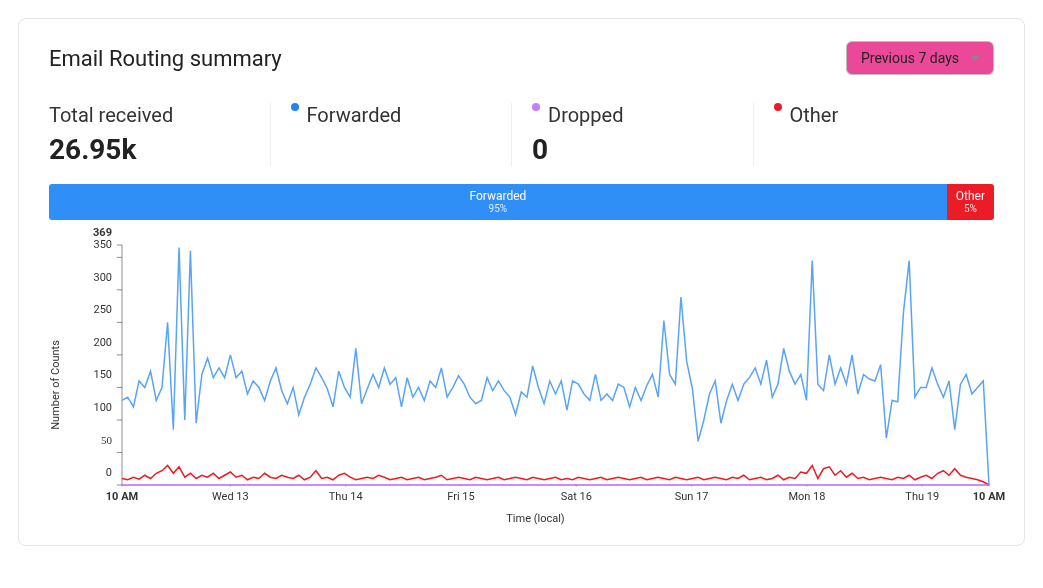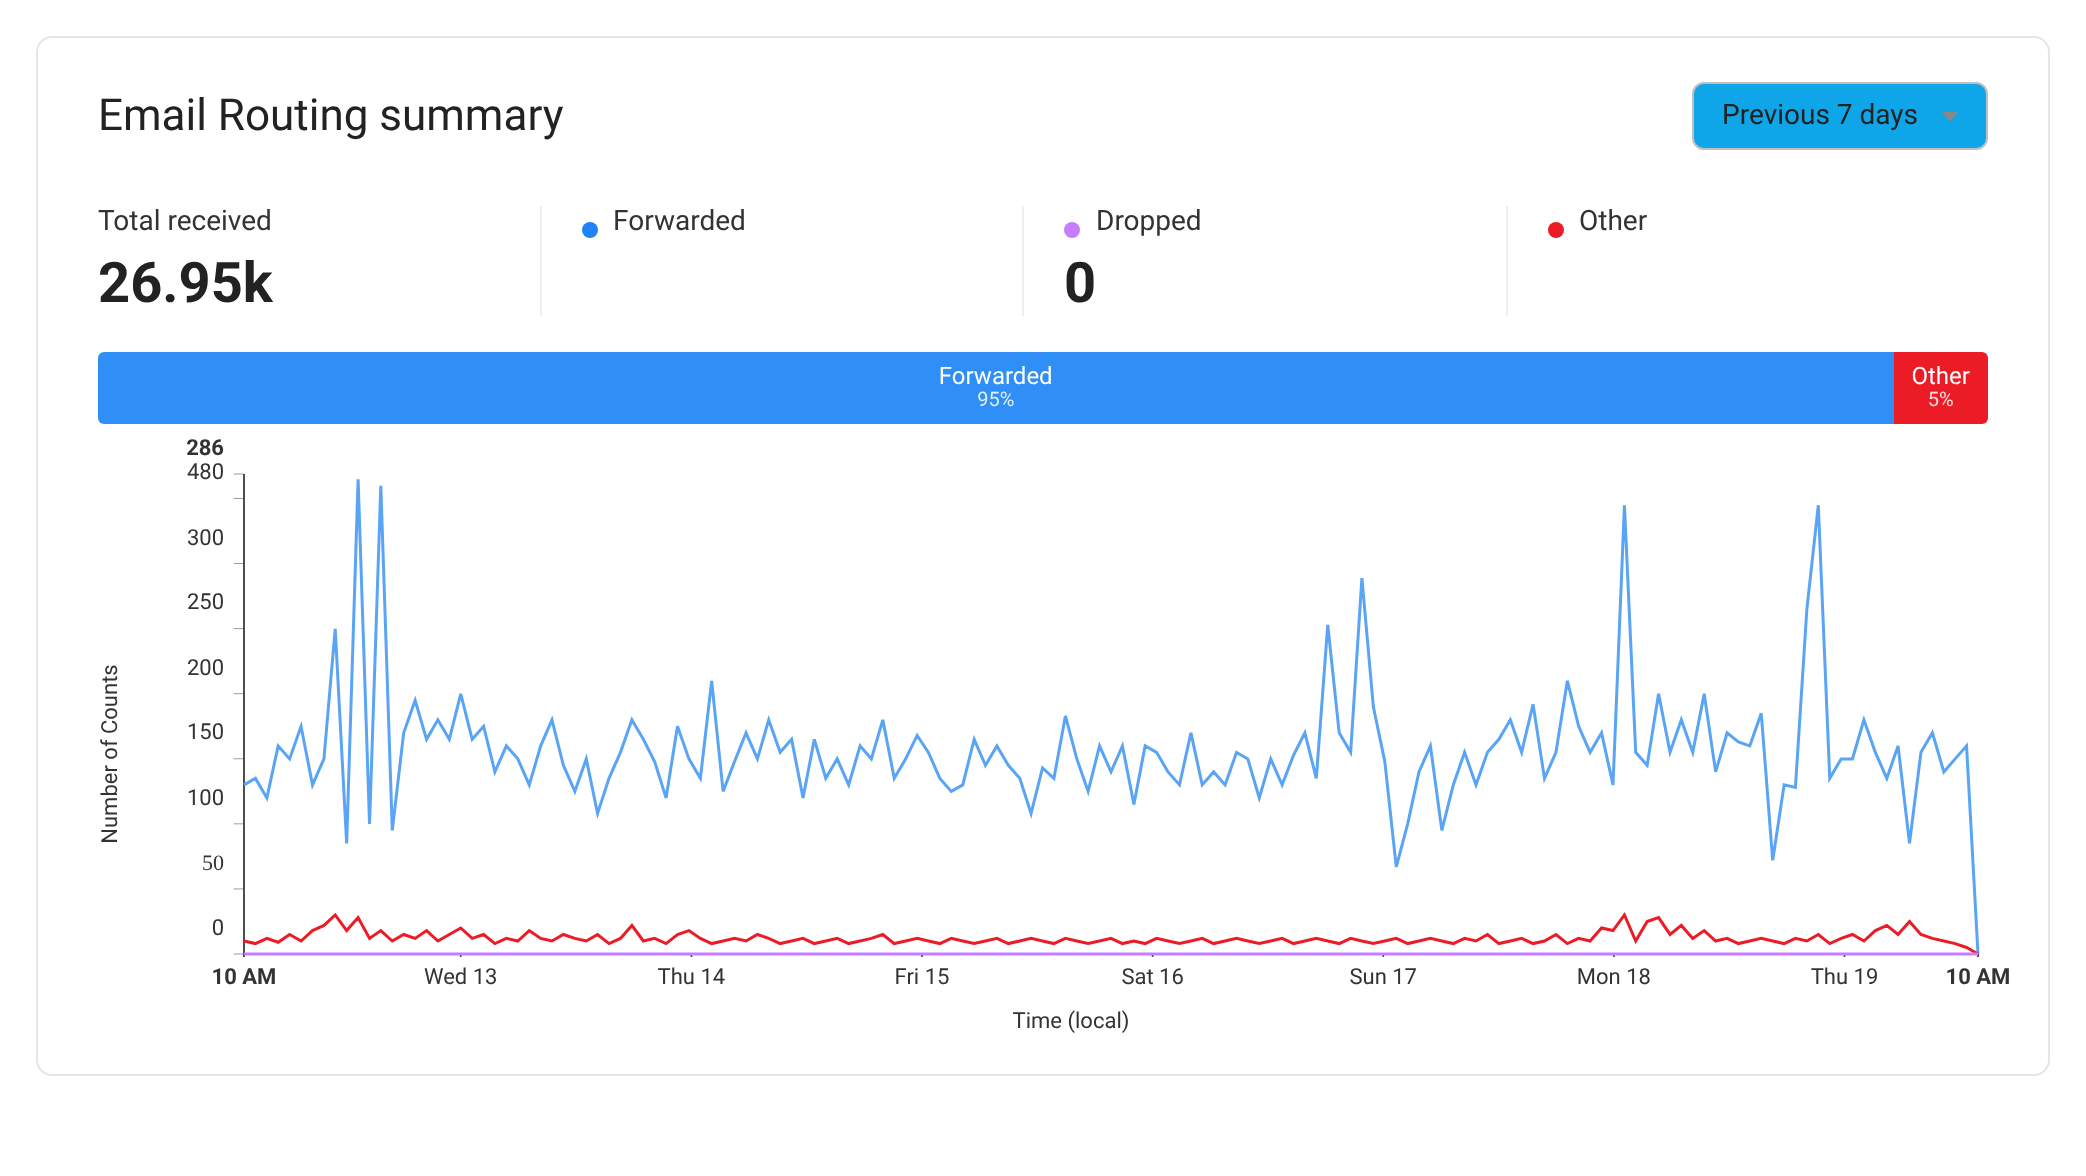--- a/index.html
+++ b/index.html
@@ -1,26 +1,26 @@
 <!DOCTYPE html>
 <html><head>
 <meta charset="utf-8">
 <style>
 *{box-sizing:border-box;margin:0;padding:0}
 body{font-family:-apple-system,BlinkMacSystemFont,"Segoe UI",Roboto,sans-serif;background:#fff;color:#222;padding:18px}
 .card{border:1px solid #e5e5e5;border-radius:8px;padding:22px 30px 20px}
 .header{display:flex;justify-content:space-between;align-items:center;margin-bottom:28px}
 .title{font-size:22px;font-weight:400}
-.dropdown{display:flex;align-items:center;gap:12px;border:1px solid #bfbfbf;border-radius:6px;padding:8px 14px;font-size:14px;cursor:pointer;background:#0ea5e9}
+.dropdown{display:flex;align-items:center;gap:12px;border:1px solid #bfbfbf;border-radius:6px;padding:8px 14px;font-size:14px;cursor:pointer;background:#ec4899}
 .chev{width:0;height:0;border-left:4px solid transparent;border-right:4px solid transparent;border-top:5px solid #888}
 .metrics{display:flex;gap:0;margin-bottom:18px}
 .metric{flex:1;padding-left:20px}
 .metric:first-child{padding-left:0}
 .metric+.metric{border-left:1px solid #eee}
-.m-label{font-size:14px;color:#333;display:flex;align-items:flex-end;gap:8px;margin-bottom:6px}
+.m-label{font-size:20px;color:#333;display:flex;align-items:flex-start;gap:8px;margin-bottom:6px}
 .dot{width:8px;height:8px;border-radius:50%;display:inline-block}
 .m-value{font-size:28px;font-weight:700}
 .bar{display:flex;height:36px;border-radius:3px;overflow:hidden;margin-bottom:25px}
 .bar-seg{display:flex;flex-direction:column;justify-content:center;align-items:center;color:#fff;font-size:12px;line-height:1.2}
 .bar-seg .pct{font-size:10px;opacity:.85}
 .chart-wrap{position:relative;height:280px;margin-left:28px}
 .y-axis-label{position:absolute;left:-22px;top:50%;transform:translate(-50%,-50%) rotate(-90deg);font-size:11px;color:#333;white-space:nowrap}
 .plot{position:absolute;left:45px;right:5px;top:0;bottom:40px}
 .y-ticks{position:absolute;left:0;top:0;width:40px;bottom:40px;font-size:11px;text-align:right;color:#333}
 .y-tick{position:absolute;right:5px;transform:translateY(-50%)}
@@ -85,22 +85,22 @@
   <div class="chart-wrap">
     <div class="y-axis-label">Number of Counts</div>
     <div class="y-ticks" id="yticks">
         <div class="y-tick" style="bottom: 0%;">0</div>
         <div class="y-tick" style="bottom: 13.5501%; font-family: Liberation Serif, serif;">50</div>
         <div class="y-tick" style="bottom: 27.1003%;">100</div>
         <div class="y-tick" style="bottom: 40.6504%;">150</div>
         <div class="y-tick" style="bottom: 54.2005%;">200</div>
         <div class="y-tick" style="bottom: 67.7507%;">250</div>
         <div class="y-tick" style="bottom: 81.3008%; margin-left: 16px;">300</div>
-        <div class="y-tick" style="bottom: 94.8509%;">480</div>
-        <div class="y-tick" style="bottom: 100%; font-weight: 700;">286</div>
+        <div class="y-tick" style="bottom: 94.8509%;">350</div>
+        <div class="y-tick" style="bottom: 100%; font-weight: 700;">369</div>
       </div>
     <div class="plot">
       <svg id="svg" preserveAspectRatio="none" viewBox="0 0 1000 1000">
           <line x1="0" y1="0" x2="0" y2="1000" class="axis-line"></line>
           <line x1="0" y1="1000" x2="1000" y2="1000" class="axis-line"></line>
           <line x1="-6" y1="1000" x2="0" y2="1000" class="axis-line"></line>
           <line x1="-6" y1="864.4986449864499" x2="0" y2="864.4986449864499" class="axis-line"></line>
           <line x1="-6" y1="728.9972899728998" x2="0" y2="728.9972899728998" class="axis-line"></line>
           <line x1="-6" y1="593.4959349593496" x2="0" y2="593.4959349593496" class="axis-line"></line>
           <line x1="-6" y1="457.9945799457995" x2="0" y2="457.9945799457995" class="axis-line"></line>

